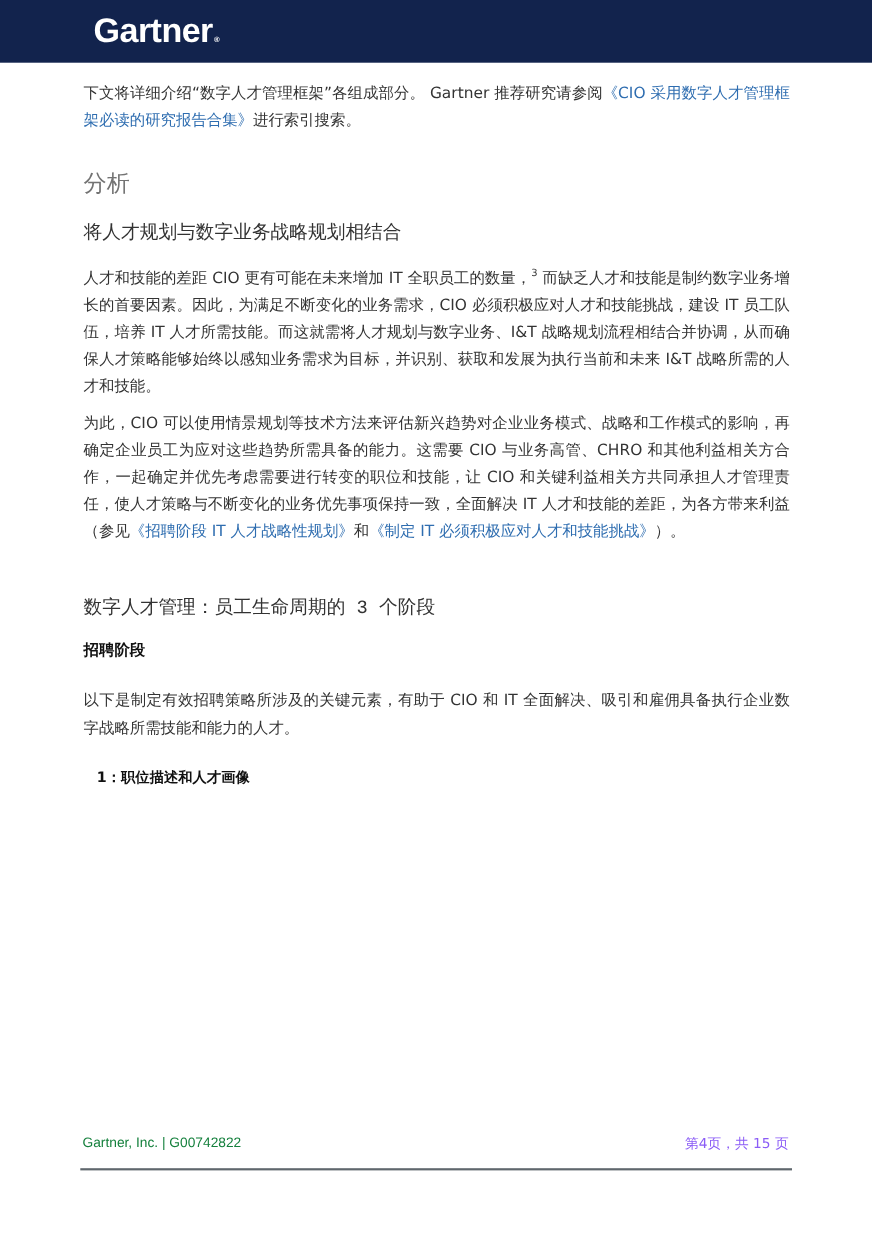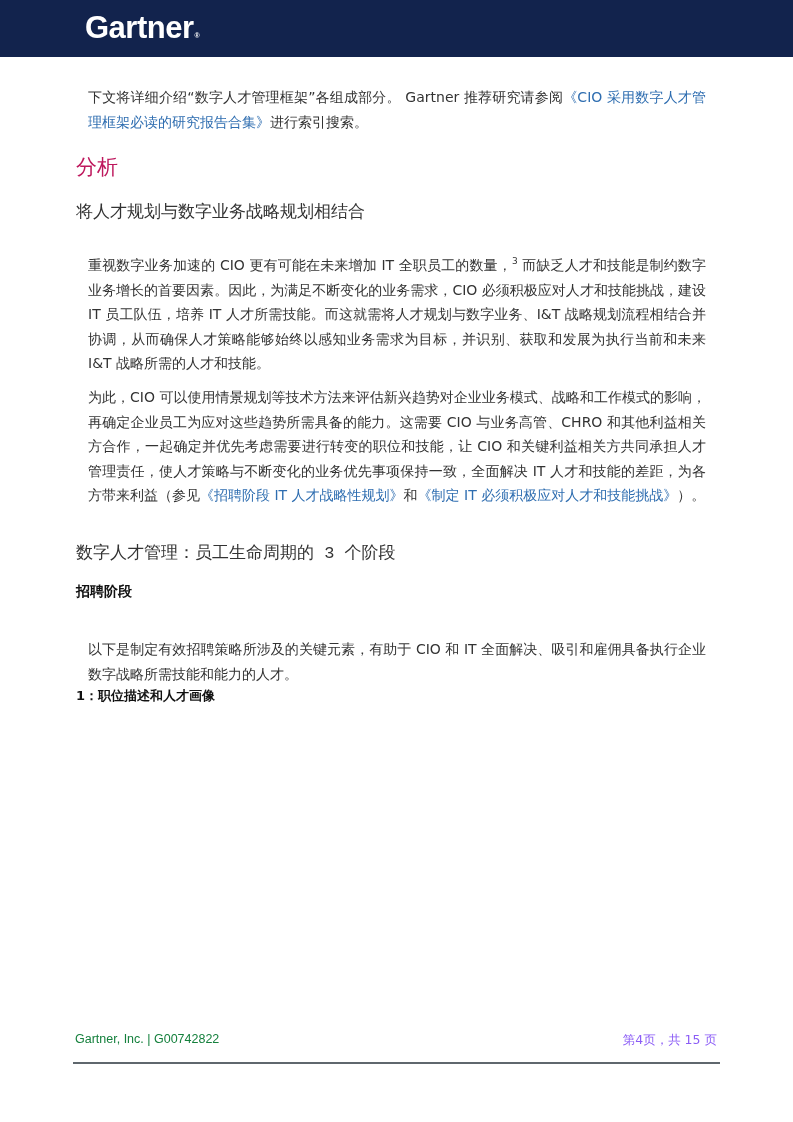--- a/index.html
+++ b/index.html
@@ -39,29 +39,29 @@
     .content {
       position: absolute;
       left: 76px;
       width: 642px;
     }
     .para {
       font-size: 14px;
       line-height: 24.5px;
       color: #333333;
       text-align: justify;
-      margin: 12px;
+      margin: 0;
     }
     .link {
       color: #2e6db0;
       text-decoration: none;
     }
     .h1-orange {
       font-size: 21px;
-      color: #be185d;
+      color: #737373;
       font-weight: normal;
       margin: 0;
       line-height: 28px;
     }
     .h2 {
       font-size: 17px;
       color: #333333;
       font-weight: normal;
       margin: 0;
       line-height: 24px;
@@ -71,21 +71,21 @@
       font-size: 14px;
       font-weight: bold;
       color: #111111;
       margin: 0;
       line-height: 22px;
     }
     .h4-bold {
       font-size: 13px;
       font-weight: bold;
       color: #111111;
-      margin: 0;
+      margin: 12px;
       line-height: 20px;
     }
     .sup {
       font-size: 9px;
       vertical-align: super;
       line-height: 0;
     }
     .footer-left {
       position: absolute;
       left: 75px; top: 1032px;
@@ -119,21 +119,21 @@
 
 <div class="content" style="top:153px;">
   <h1 class="h1-orange">分析</h1>
 </div>
 
 <div class="content" style="top:201px;">
   <h2 class="h2">将人才规划与数字业务战略规划相结合</h2>
 </div>
 
 <div class="content" style="top:241px;">
-  <p class="para"><span>重视数字业务加速的 CIO 更有可能在未来增加 IT 全职员工的数量，</span><span class="sup">3</span><span> 而缺乏人才和技能是制约数字业务增长的首要因素。因此，为满足不断变化的业务需求，CIO 必须积极应对人才和技能挑战，建设 IT 员工队伍，培养 IT 人才所需技能。而这就需将人才规划与数字业务、I&amp;T 战略规划流程相结合并协调，从而确保人才策略能够始终以感知业务需求为目标，并识别、获取和发展为执行当前和未来 I&amp;T 战略所需的人才和技能。</span></p>
+  <p class="para"><span>人才和技能的差距 CIO 更有可能在未来增加 IT 全职员工的数量，</span><span class="sup">3</span><span> 而缺乏人才和技能是制约数字业务增长的首要因素。因此，为满足不断变化的业务需求，CIO 必须积极应对人才和技能挑战，建设 IT 员工队伍，培养 IT 人才所需技能。而这就需将人才规划与数字业务、I&amp;T 战略规划流程相结合并协调，从而确保人才策略能够始终以感知业务需求为目标，并识别、获取和发展为执行当前和未来 I&amp;T 战略所需的人才和技能。</span></p>
 </div>
 
 <div class="content" style="top:373px;">
   <p class="para"><span>为此，CIO 可以使用情景规划等技术方法来评估新兴趋势对企业业务模式、战略和工作模式的影响，再确定企业员工为应对这些趋势所需具备的能力。这需要 CIO 与业务高管、CHRO 和其他利益相关方合作，一起确定并优先考虑需要进行转变的职位和技能，让 CIO 和关键利益相关方共同承担人才管理责任，使人才策略与不断变化的业务优先事项保持一致，全面解决 IT 人才和技能的差距，为各方带来利益（参见</span><a class="link">《招聘阶段 IT 人才战略性规划》</a><span>和</span><a class="link">《制定 IT 必须积极应对人才和技能挑战》</a><span>）。</span></p>
 </div>
 
 <div class="content" style="top:542px;">
   <h2 class="h2">数字人才管理：员工生命周期的 3 个阶段</h2>
 </div>
 

